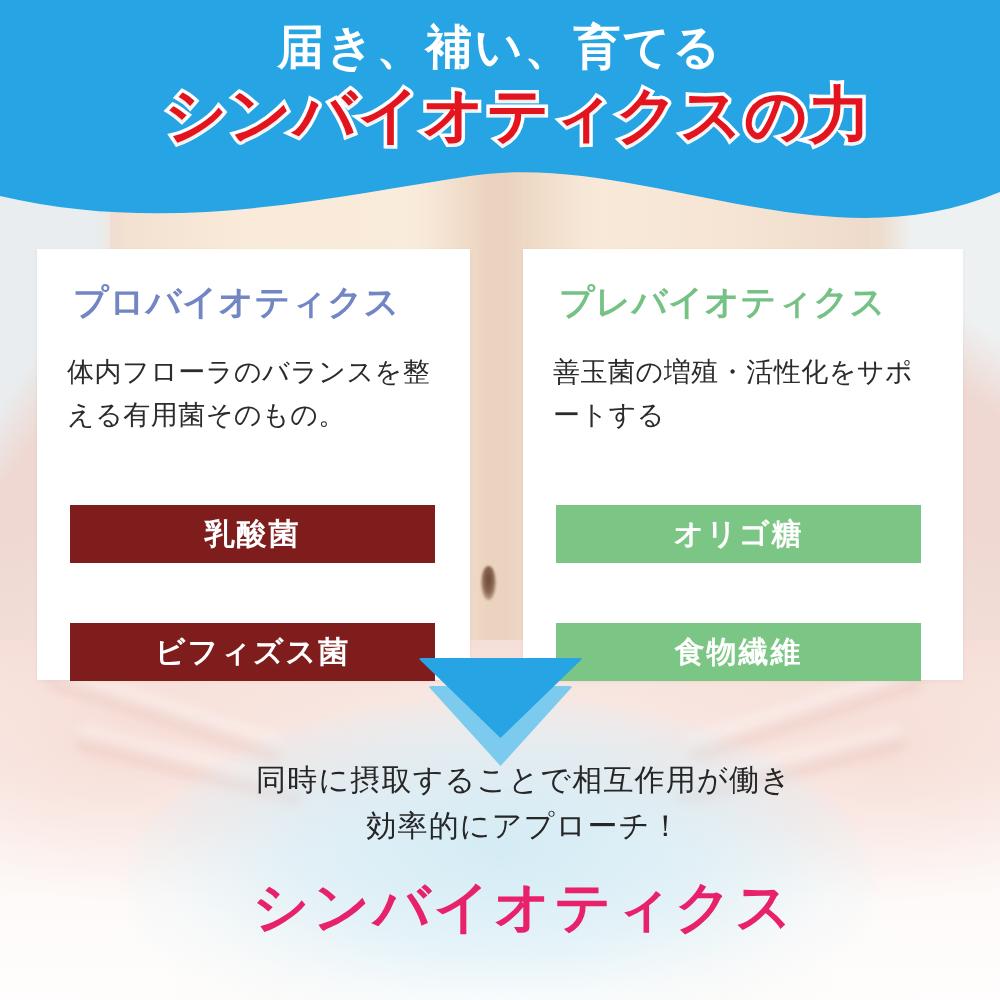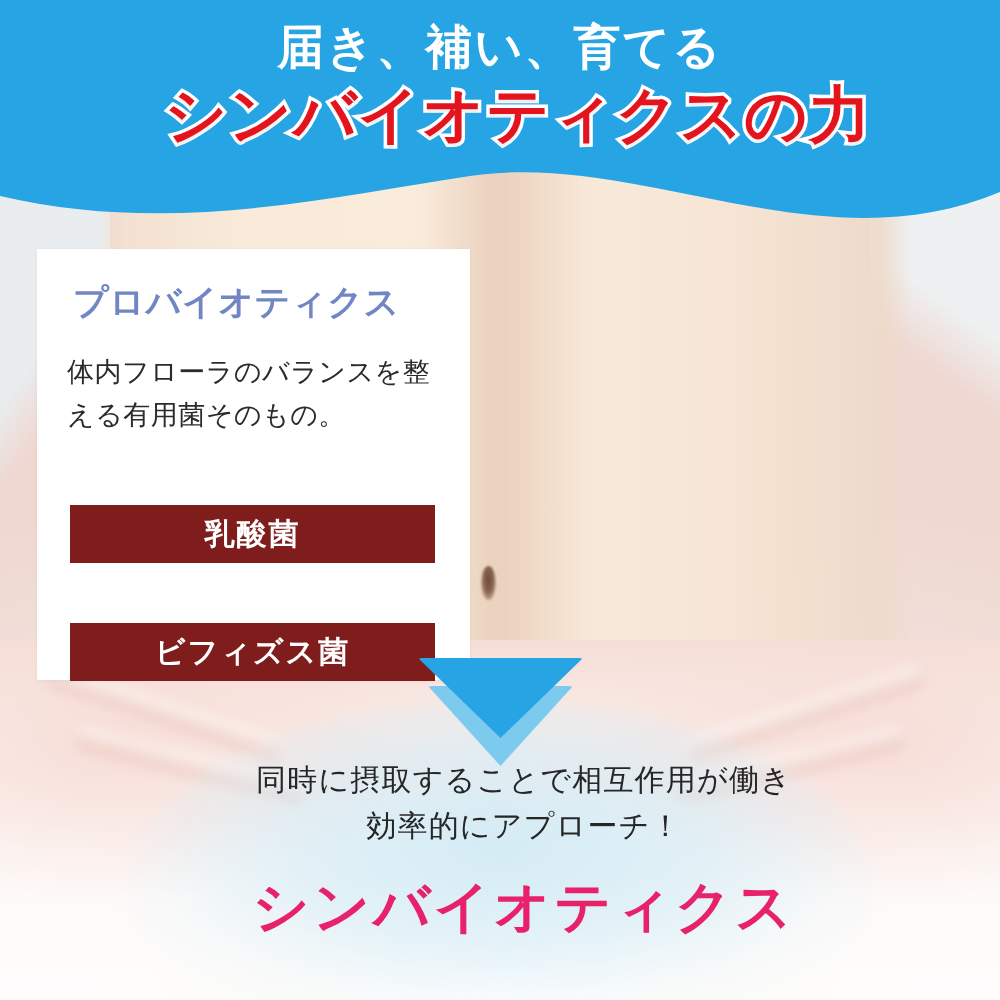--- a/index.html
+++ b/index.html
@@ -167,20 +167,26 @@
     </div>
   </div>
 
   <div class="card card-left">
     <div class="card-title t-pro">プロバイオティクス</div>
     <div class="card-body">体内フローラのバランスを整える有用菌そのもの。</div>
     <div class="bar bar-purple bar1">乳酸菌</div>
     <div class="bar bar-purple bar2">ビフィズス菌</div>
   </div>
 
+  <div class="card card-right">
+    <div class="card-title t-pre">プレバイオティクス</div>
+    <div class="card-body">善玉菌の増殖・活性化をサポートする</div>
+    <div class="bar bar-green bar1">オリゴ糖</div>
+    <div class="bar bar-green bar2">食物繊維</div>
+  </div>
 
   <div class="arrow-wrap">
     <div class="arrow-back"></div>
     <div class="arrow-front"></div>
   </div>
 
   <div class="bottom">
     <div class="bottom-lead">同時に摂取することで相互作用が働き</div>
     <div class="bottom-lead">効率的にアプローチ！</div>
     <div class="bottom-title">シンバイオティクス</div>

